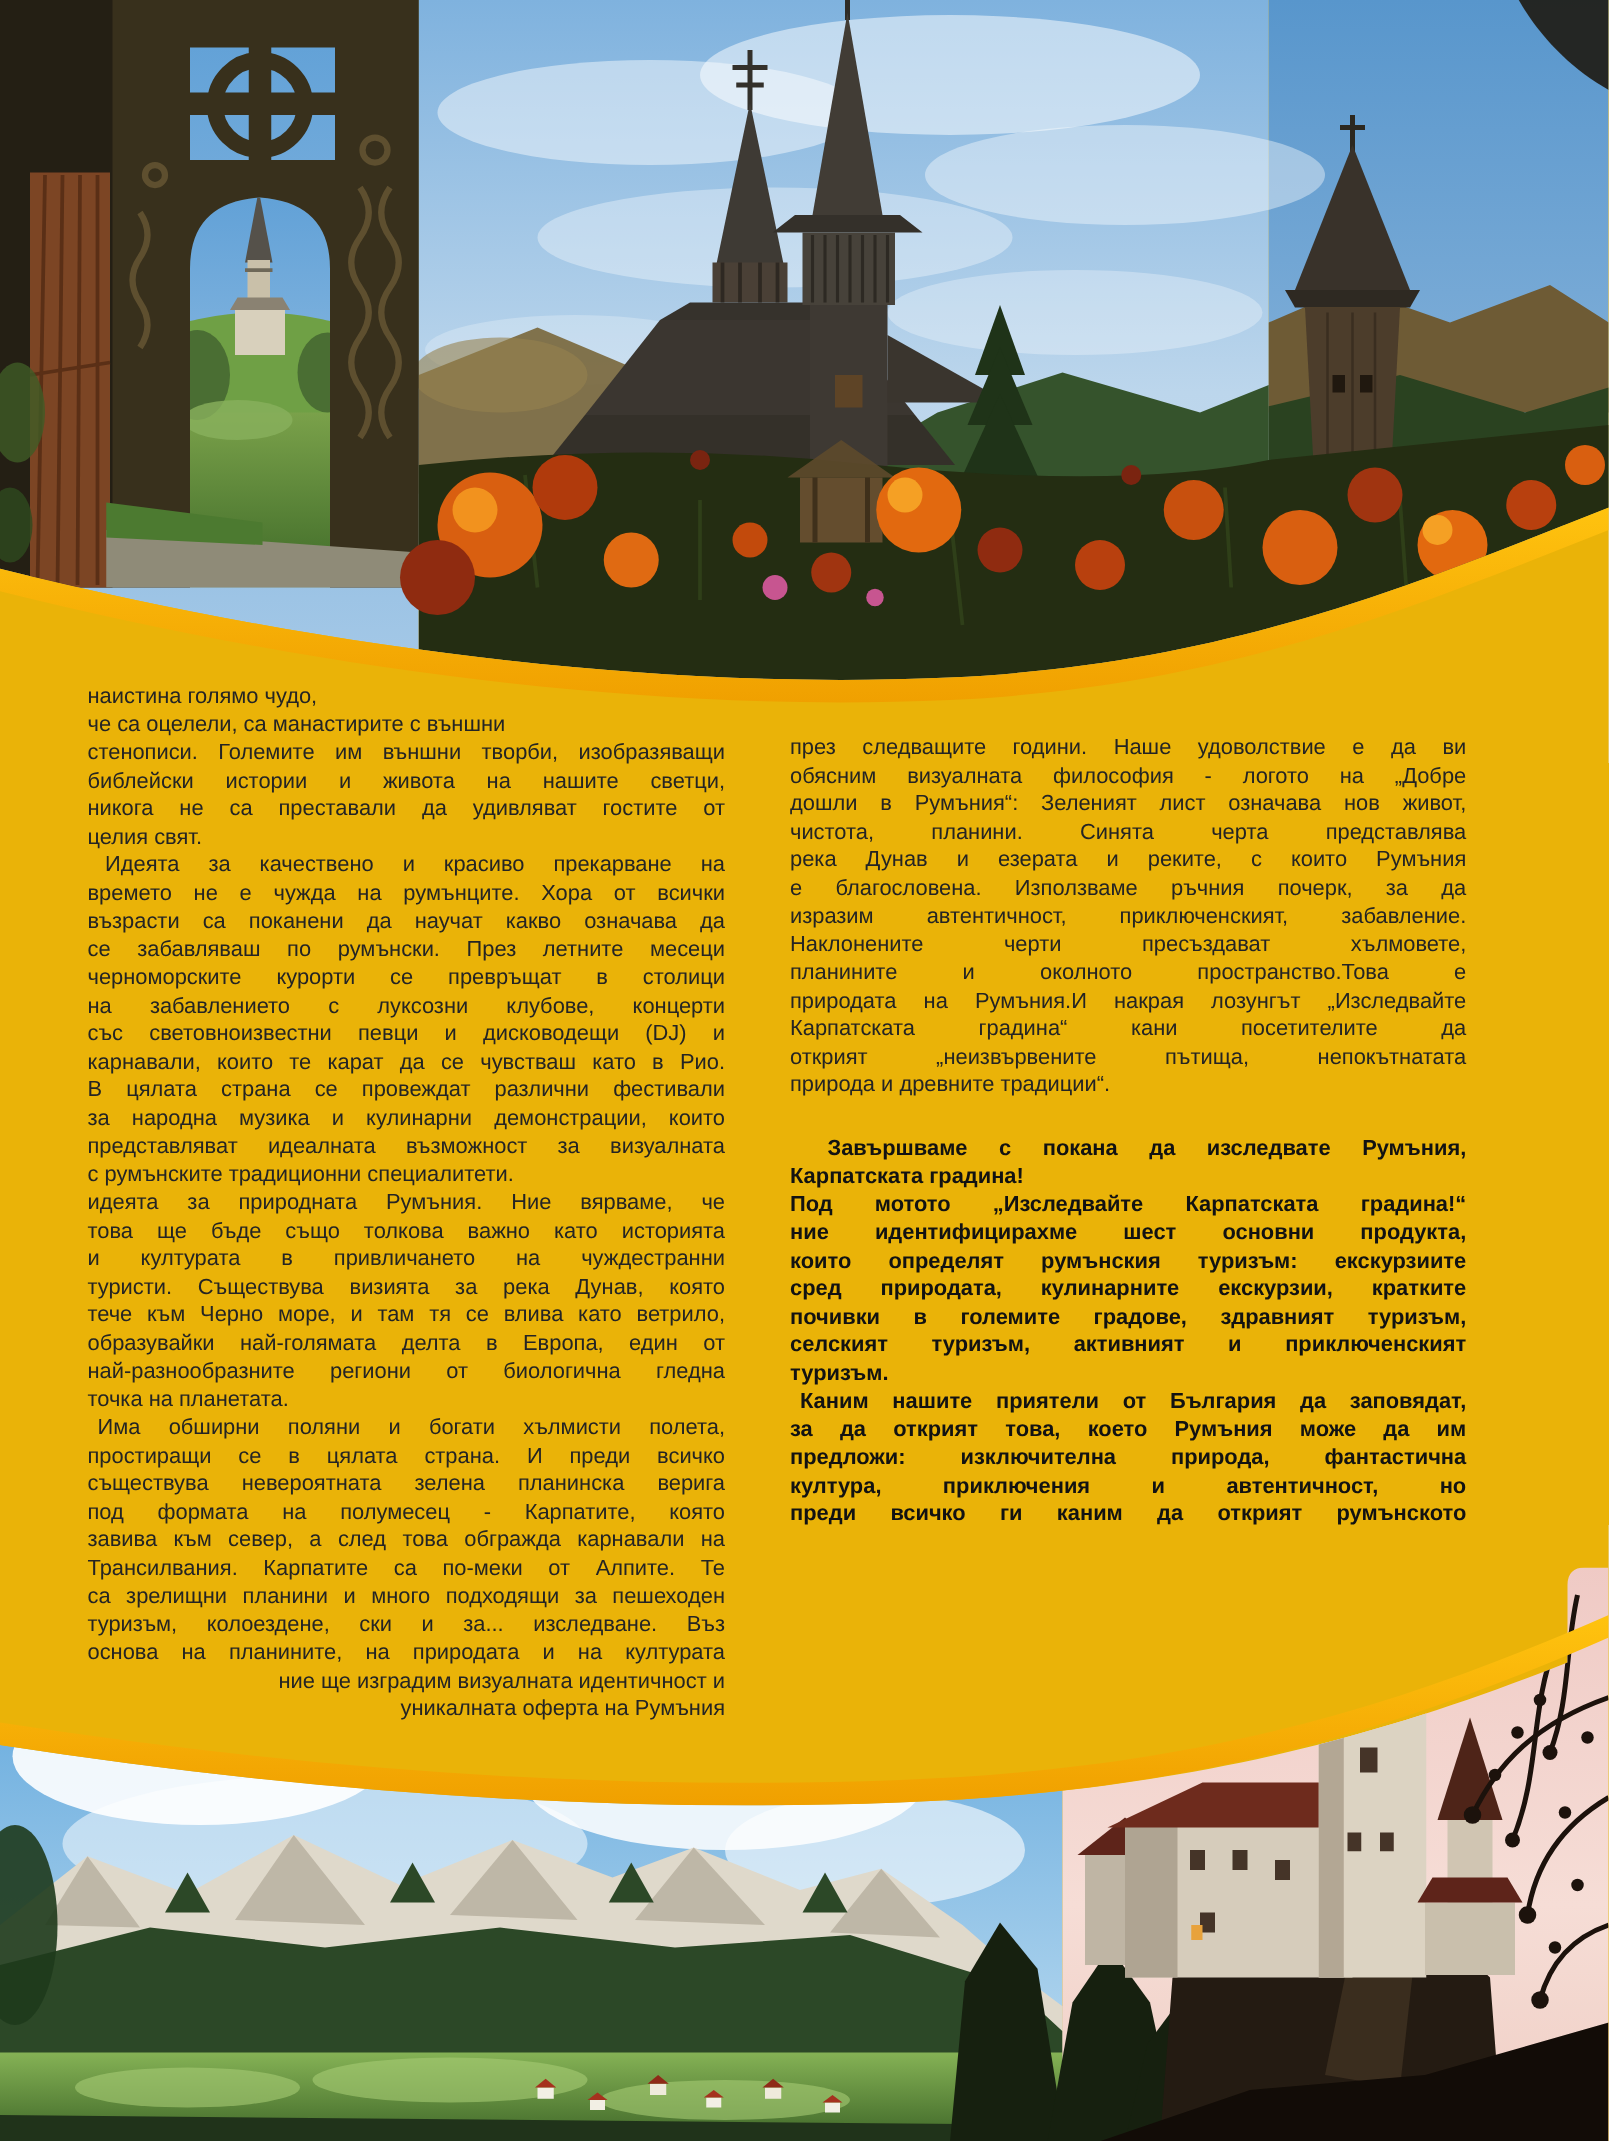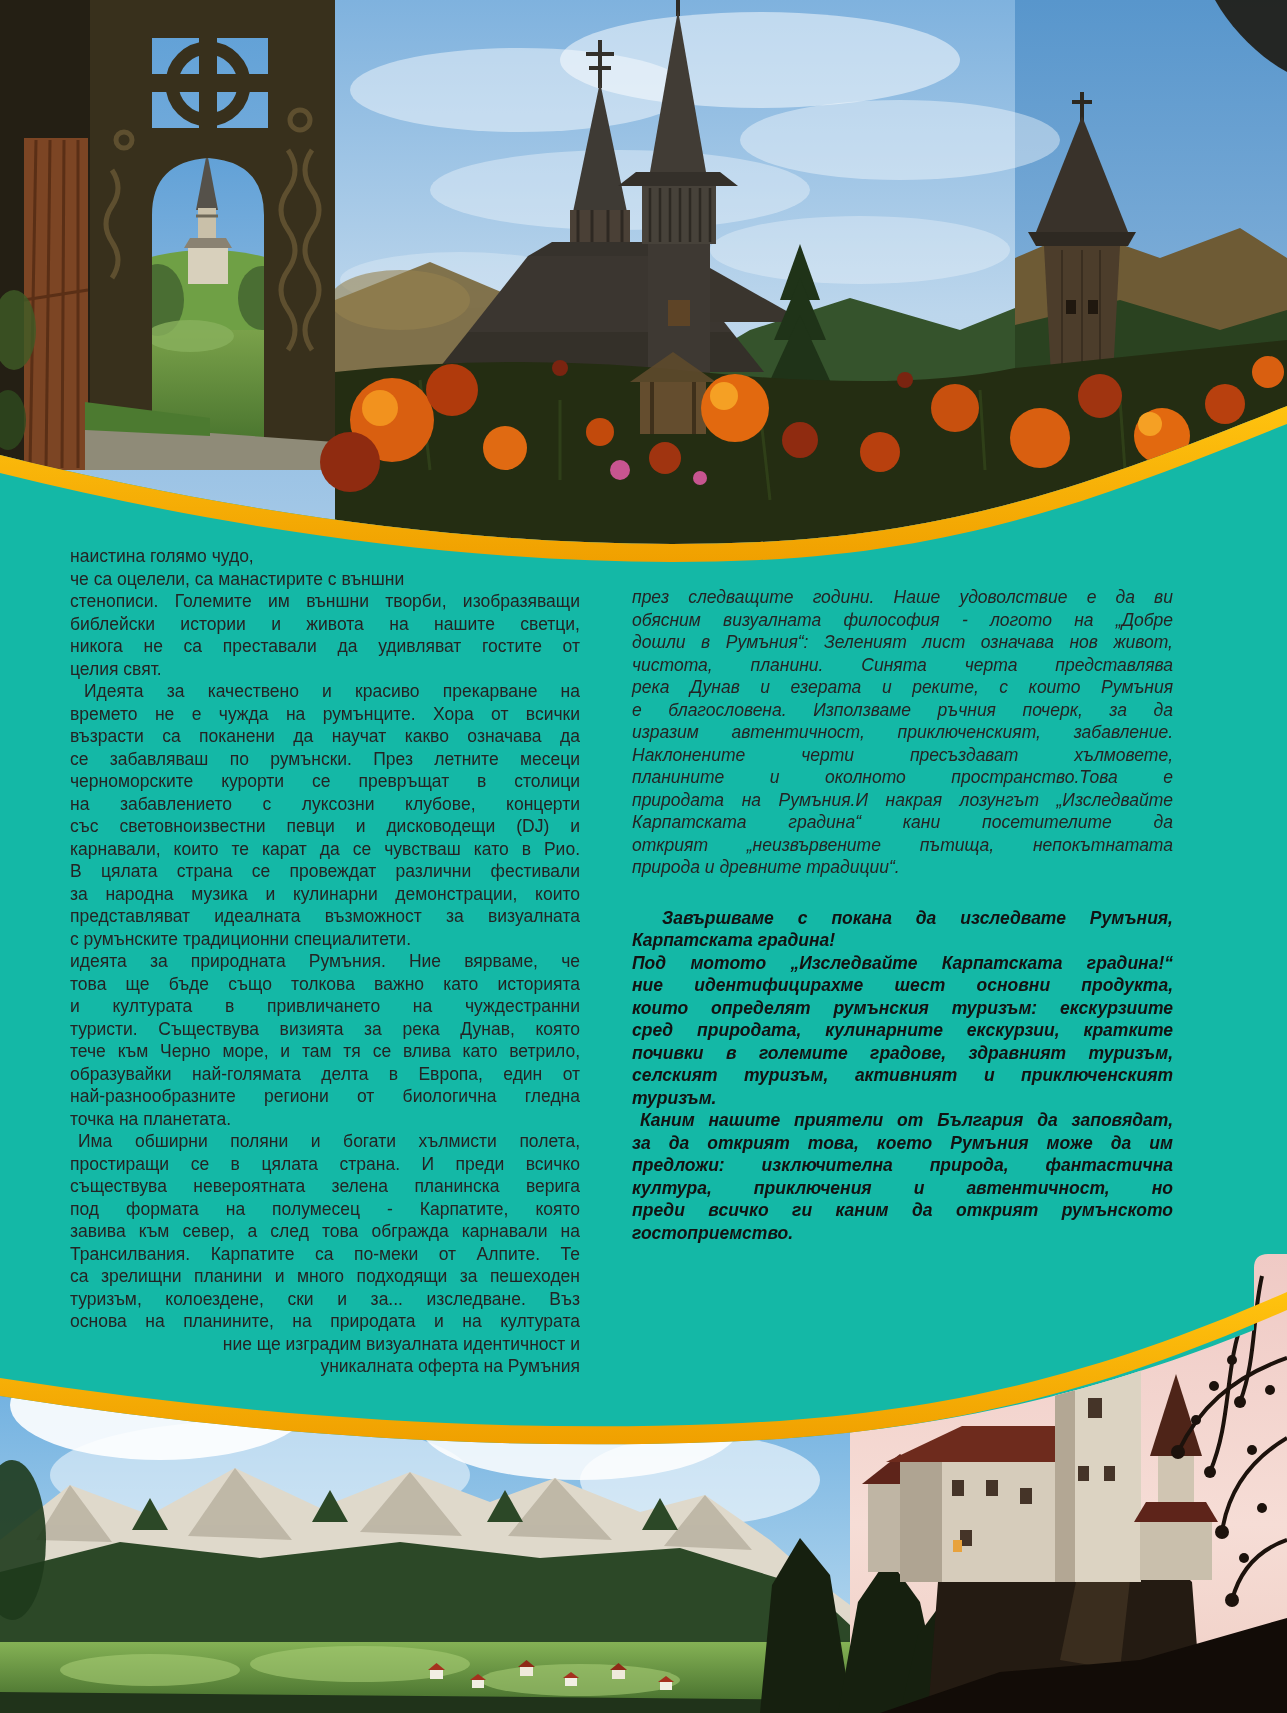--- a/index.html
+++ b/index.html
@@ -1,26 +1,26 @@
 <!DOCTYPE html>
 <html><head>
 <meta charset="utf-8">
 <style>
   html,body{margin:0;padding:0;background:#e8e8e8;}
   .page{
     position:relative;width:1287px;height:1713px;margin:0 auto;
-    background:#14b8a6;overflow:hidden;
+    background:#eab308;overflow:hidden;
     font-family:"Liberation Sans","DejaVu Sans",sans-serif;
   }
   svg.abs{position:absolute;left:0;display:block;}
   .top-collage{top:0;width:1287px;height:570px;}
   .bottom-photo{top:1240px;width:1287px;height:473px;}
   .col{position:absolute;color:#242424;font-size:17.5px;line-height:22.5px;}
   .col-left{left:70px;top:545px;width:510px;}
-  .col-right{left:632px;top:586px;width:541px;font-style:italic;}
+  .col-right{left:632px;top:586px;width:541px;}
   .para{margin:0;}
   .para.bold{font-weight:700;color:#121212;}
   .line{text-align:justify;white-space:nowrap0;}
   .a-j{text-align-last:justify;}
   .a-l{text-align:left;text-align-last:left;}
   .a-r{text-align:left;text-align-last:right;}
 </style>
 </head>
 <body>
 
@@ -305,21 +305,20 @@
         <div class="line a-j">почивки в големите градове, здравният туризъм,</div>
         <div class="line a-j">селският туризъм, активният и приключенският</div>
         <div class="line a-l">туризъм.</div>
       </div>
       <div class="para bold">
         <div class="line a-j" style="text-indent: 8px;">Каним нашите приятели от България да заповядат,</div>
         <div class="line a-j">за да открият това, което Румъния може да им</div>
         <div class="line a-j">предложи: изключителна природа, фантастична</div>
         <div class="line a-j">култура, приключения и автентичност, но</div>
         <div class="line a-j">преди всичко ги каним да открият румънското</div>
-        <div class="line a-l">гостоприемство.</div>
       </div>
     </div>
 
   <svg class="abs bottom-photo" viewBox="0 0 1287 473">
     <defs>
       <linearGradient id="skyBL" x1="0" y1="0" x2="0" y2="1">
         <stop offset="0" stop-color="#4D9CD8"></stop>
           <stop offset="1" stop-color="#C4E0F2"></stop>
       </linearGradient>
       <linearGradient id="pinkSky" x1="0" y1="0" x2="0" y2="1">

